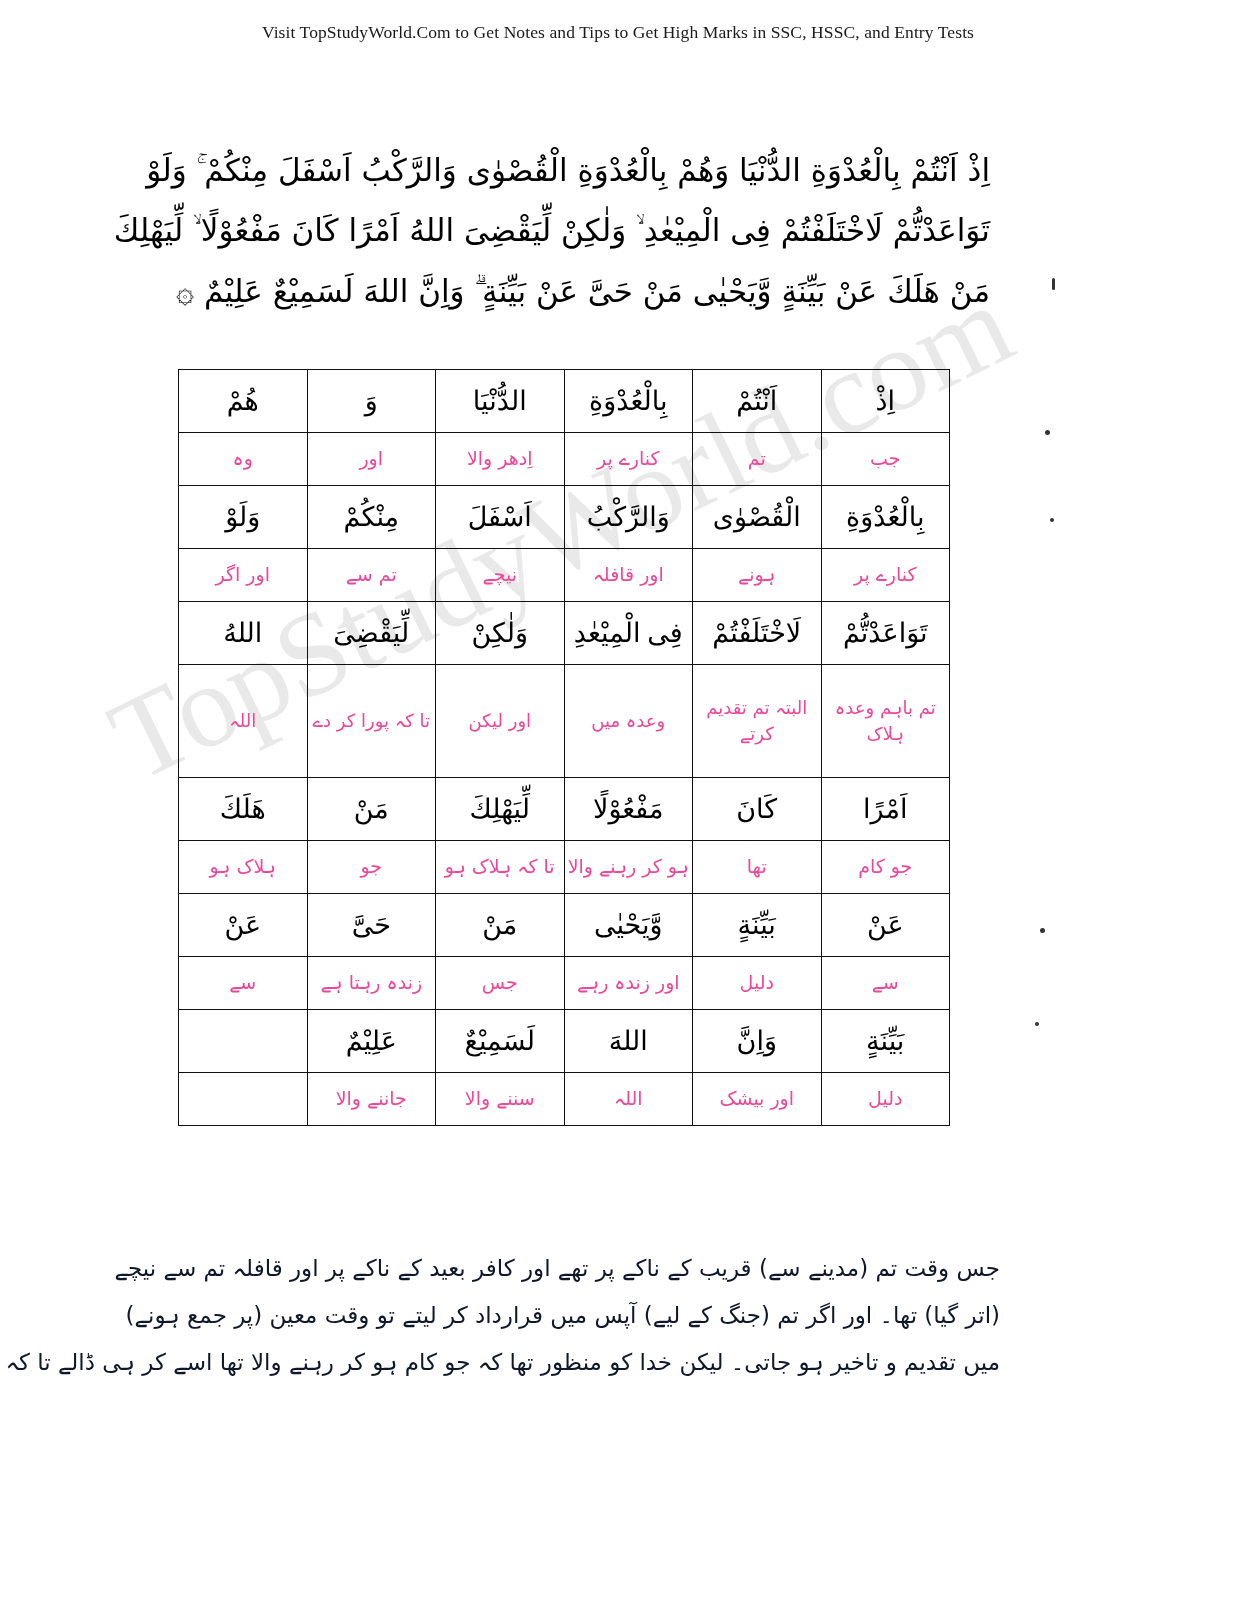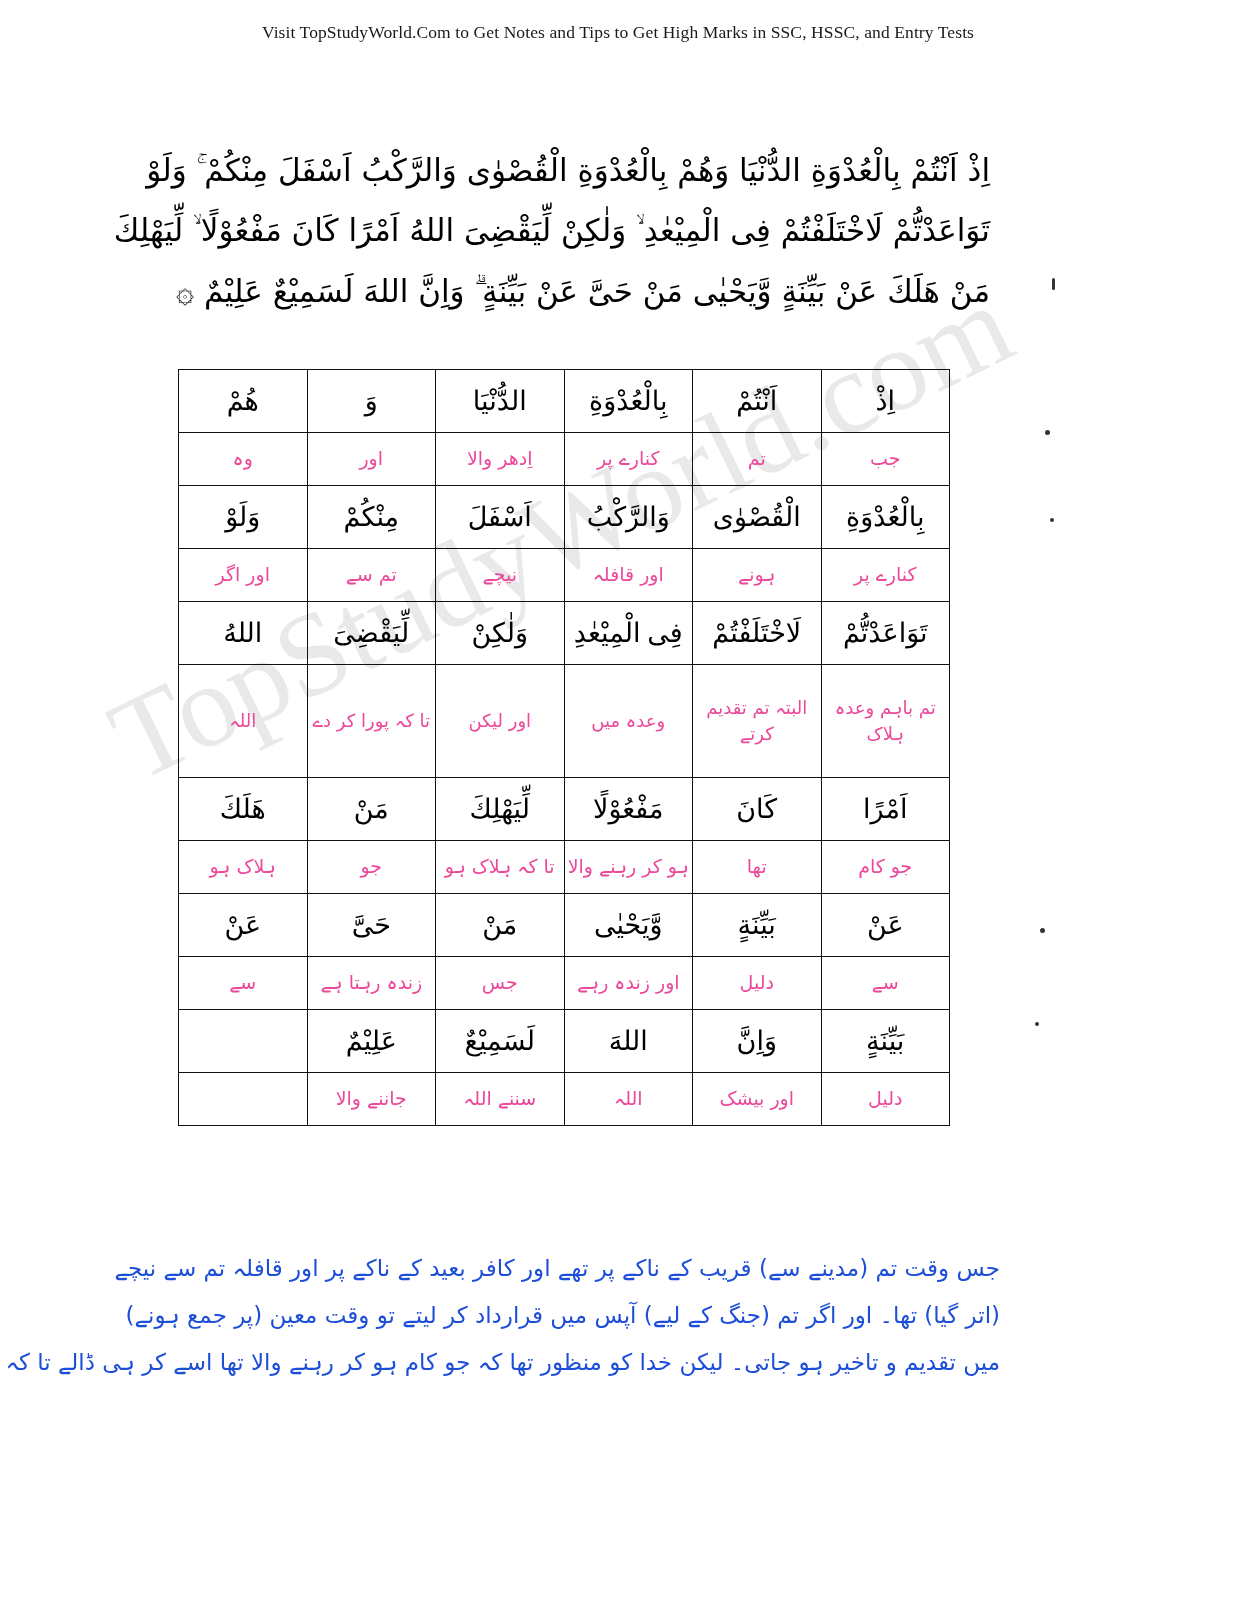--- a/index.html
+++ b/index.html
@@ -113,21 +113,21 @@
   .translation {
     position: absolute;
     top: 1245px;
     left: 150px;
     width: 850px;
     direction: rtl;
     text-align: center;
     font-family: "DejaVu Sans", sans-serif;
     font-size: 23px;
     line-height: 2.05;
-    color: #1d4ed8;
+    color: #0f172a;
     z-index: 6;
   }
   .translation div { white-space: nowrap; }
   
   .speck {
     position: absolute;
     background: #333;
     border-radius: 50%;
     z-index: 2;
   }
@@ -236,21 +236,21 @@
         <td>وَاِنَّ</td>
         <td>اللهَ</td>
         <td>لَسَمِيْعٌ</td>
         <td>عَلِيْمٌ</td>
         <td class="empty"></td>
       </tr>
       <tr class="ur">
         <td>دلیل</td>
         <td>اور بیشک</td>
         <td>اللہ</td>
-        <td>سننے اللہ</td>
+        <td>سننے والا</td>
         <td>جاننے والا</td>
         <td class="empty"></td>
       </tr>
     </tbody>
   </table>
 
   <div class="translation">
     <div>جس وقت تم (مدینے سے) قریب کے ناکے پر تھے اور کافر بعید کے ناکے پر اور قافلہ تم سے نیچے</div>
     <div>(اتر گیا) تھا۔ اور اگر تم (جنگ کے لیے) آپس میں قرارداد کر لیتے تو وقت معین (پر جمع ہونے)</div>
     <div>میں تقدیم و تاخیر ہو جاتی۔ لیکن خدا کو منظور تھا کہ جو کام ہو کر رہنے والا تھا اسے کر ہی ڈالے تا کہ جو</div>

